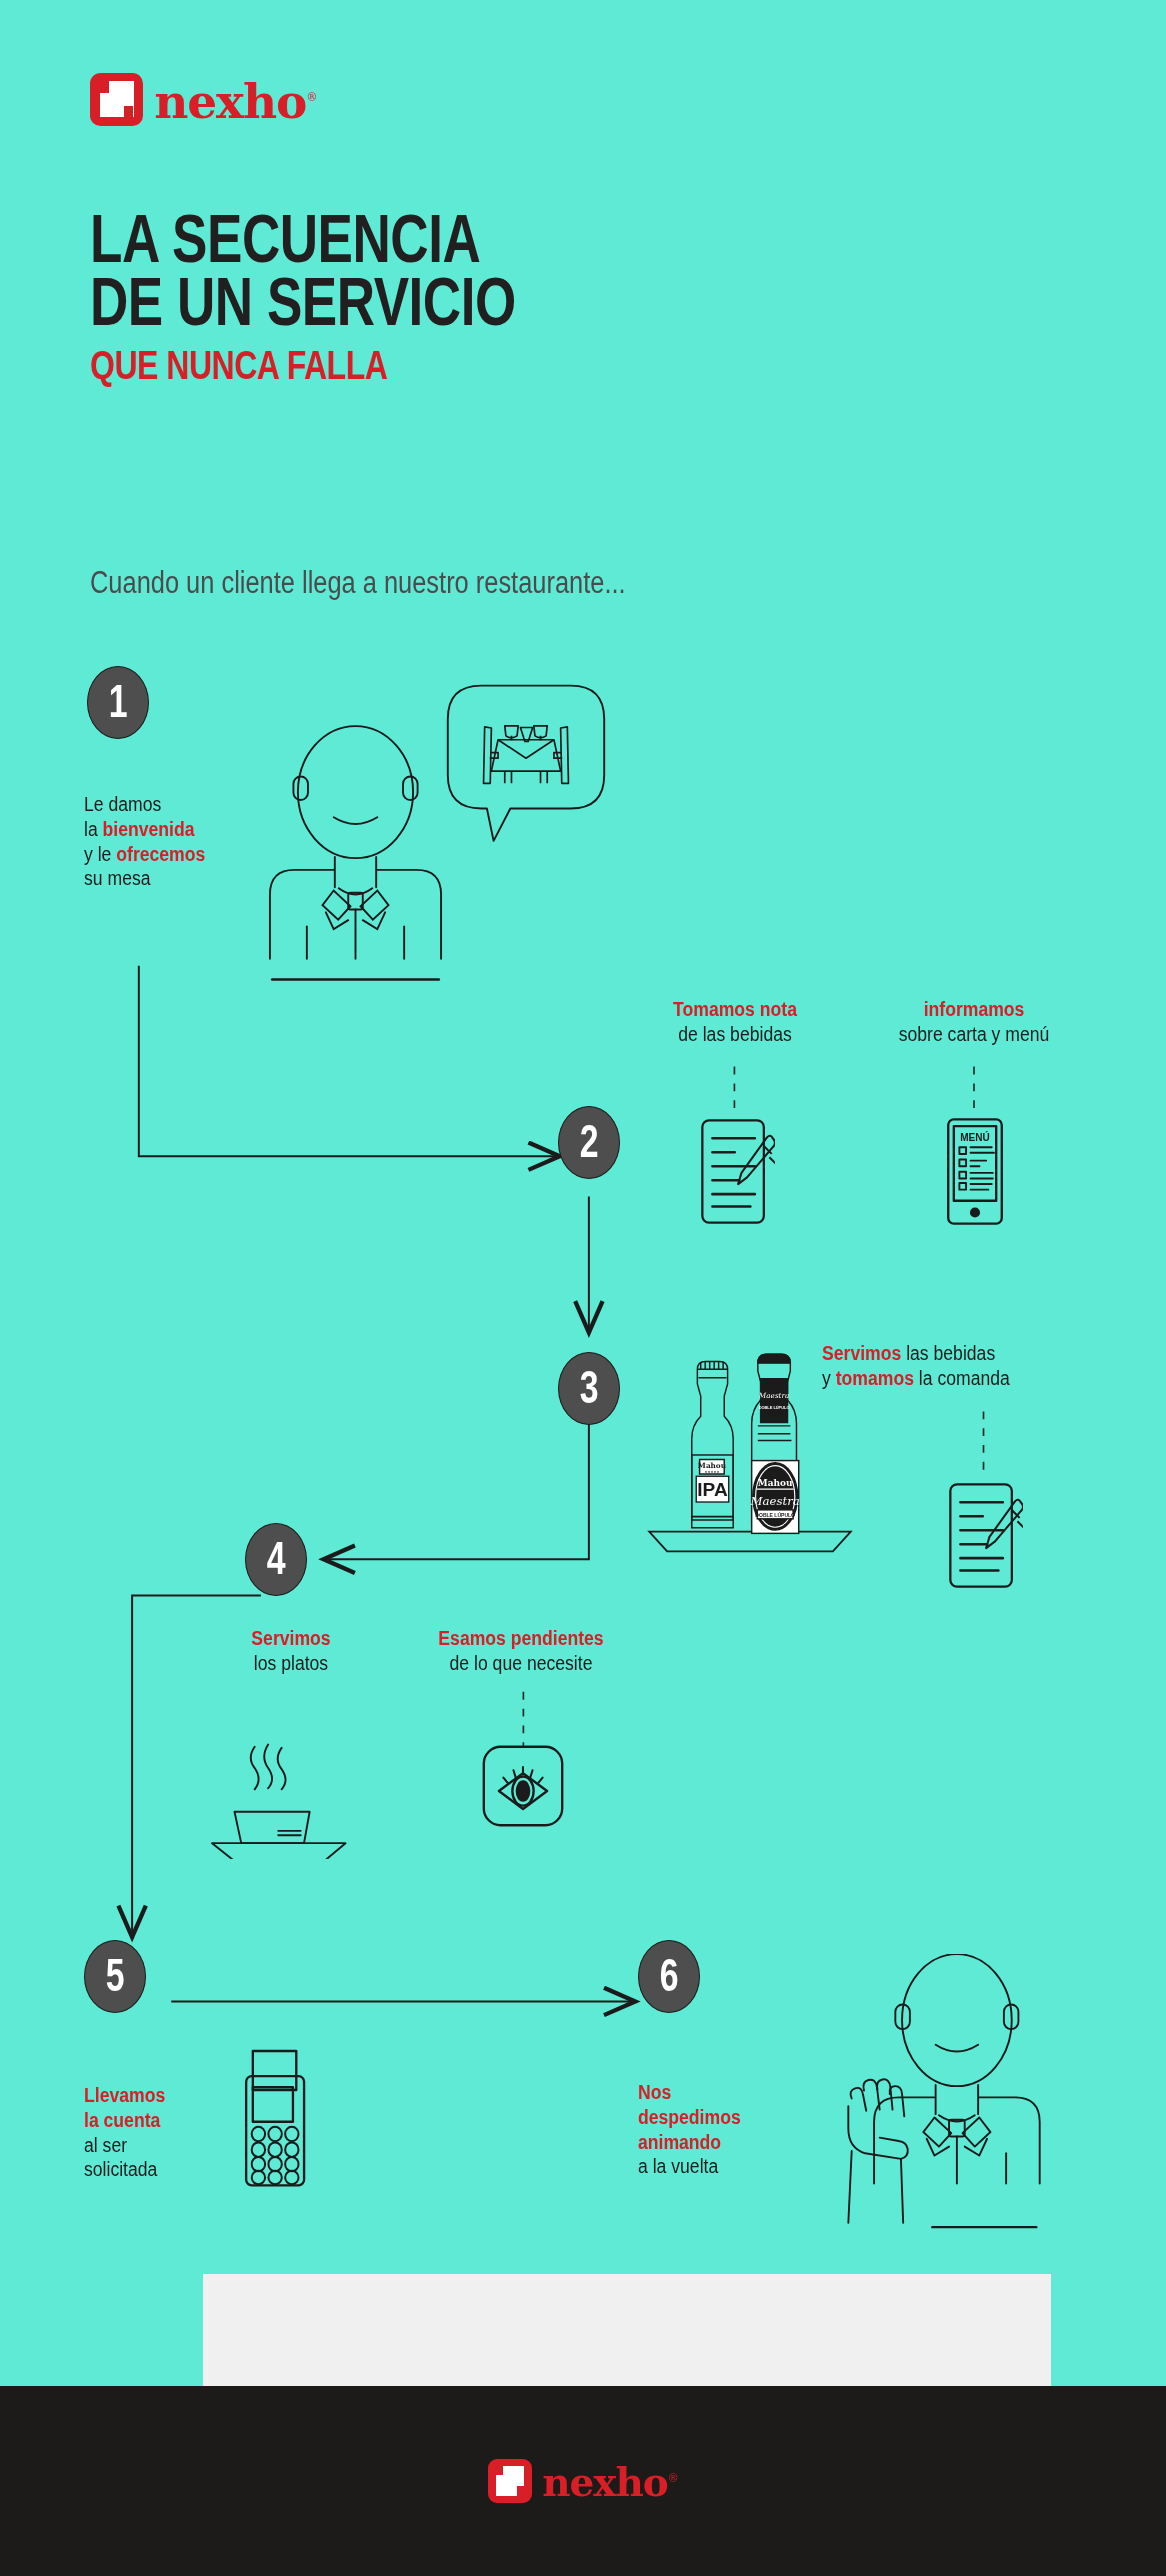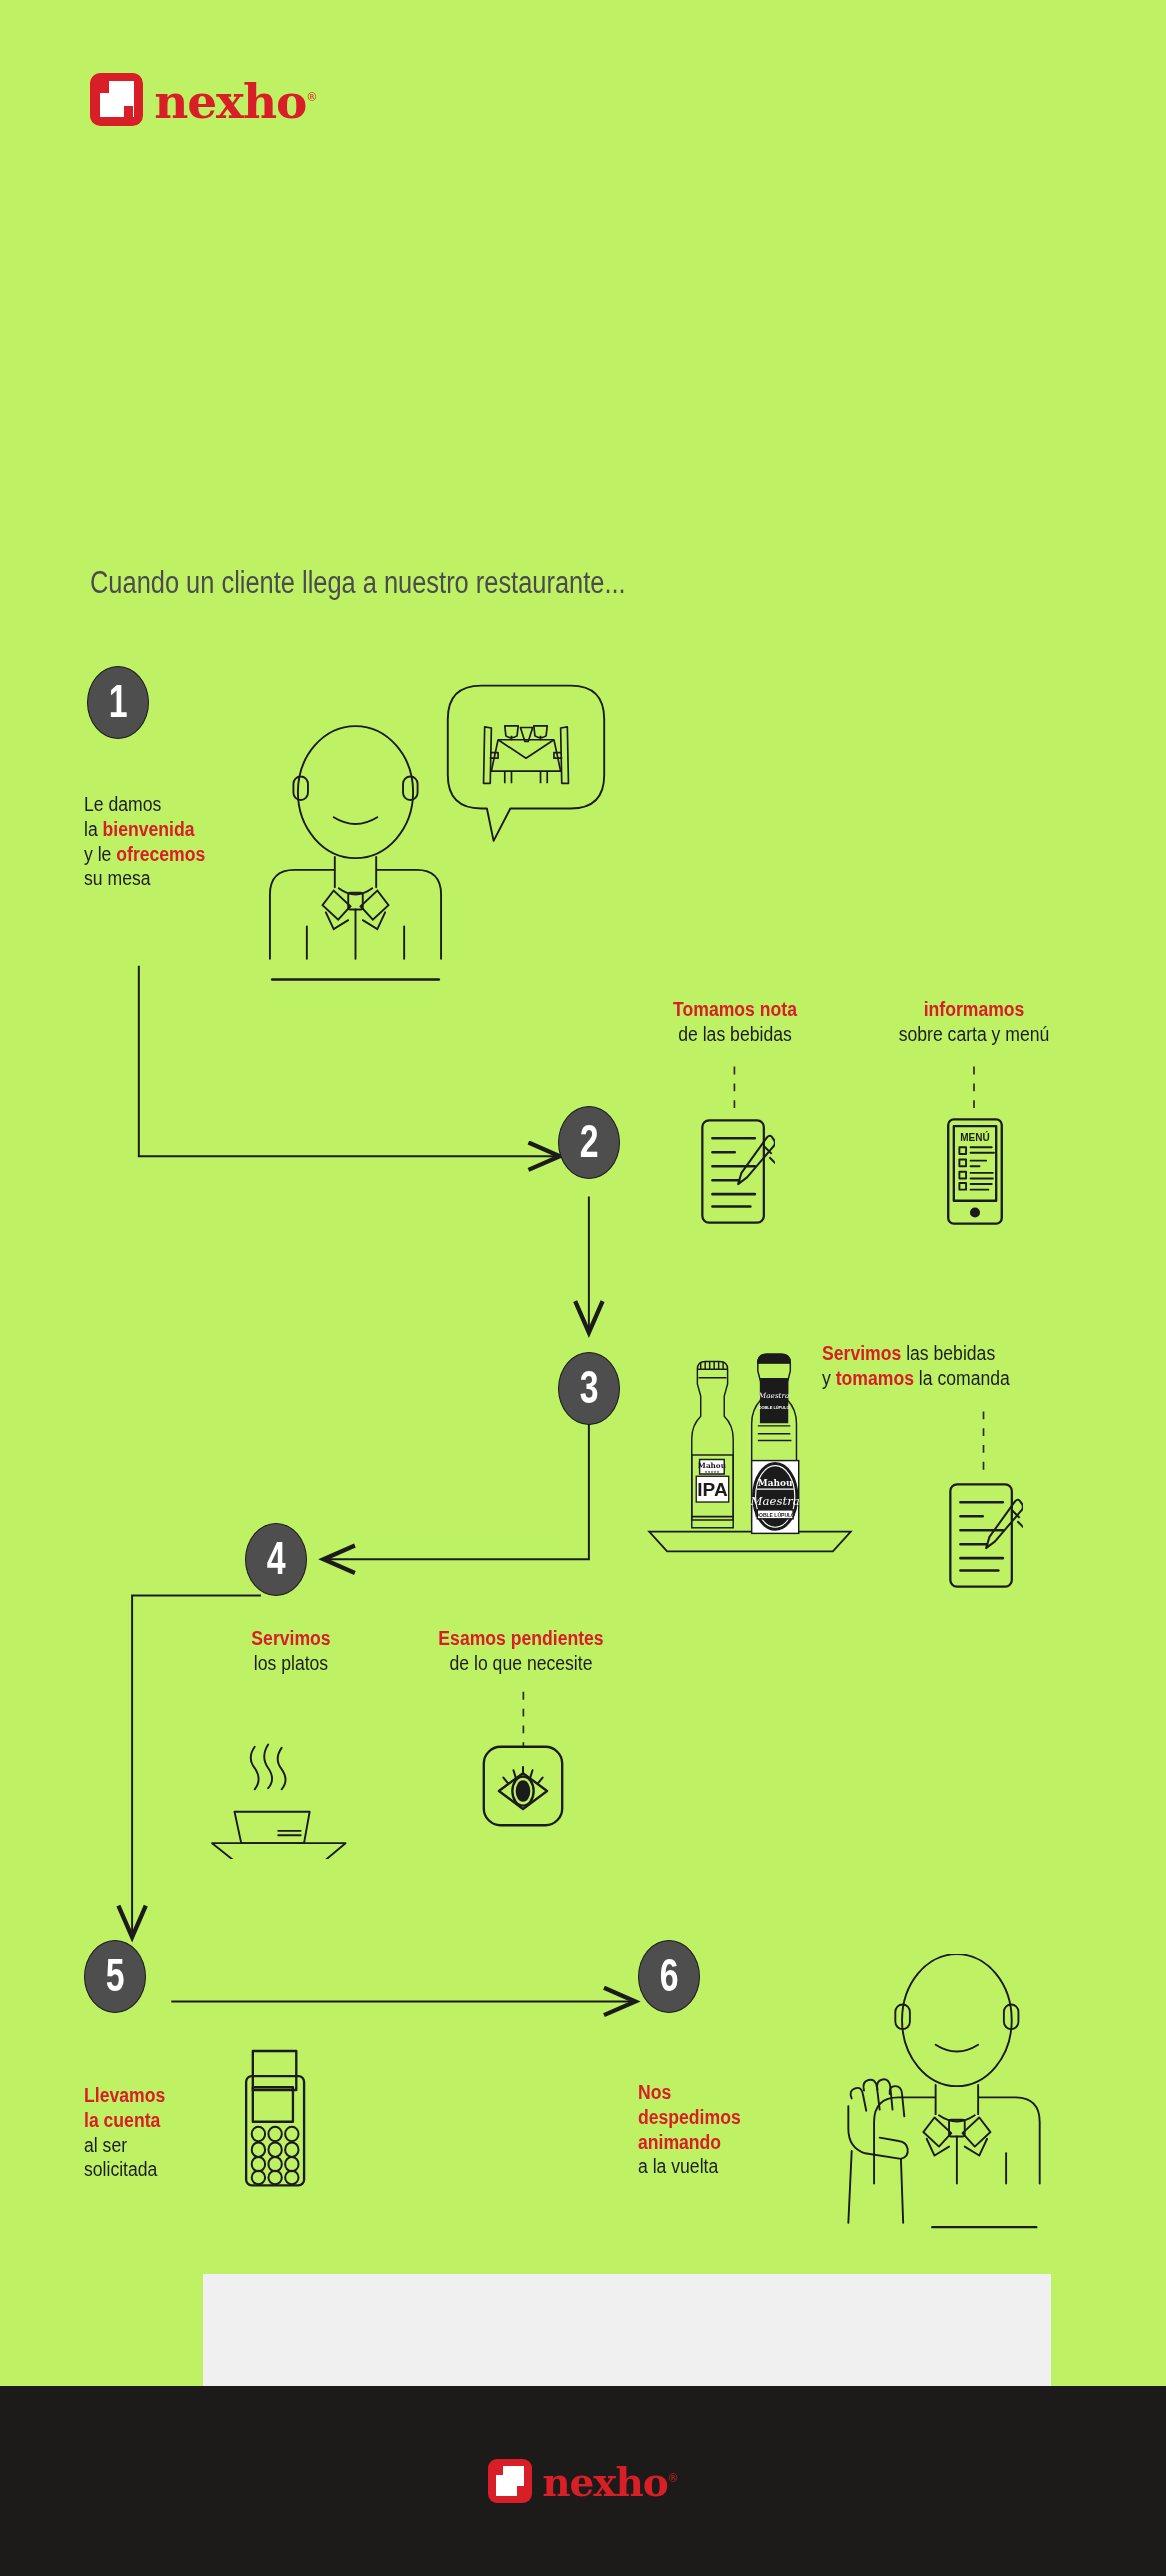--- a/index.html
+++ b/index.html
@@ -4,21 +4,21 @@
 <style>
   * { box-sizing: border-box; margin: 0; padding: 0; }
   html, body {
     background: #ffffff;
     font-family: "Liberation Sans", sans-serif;
   }
   #page {
     position: relative;
     width: 1166px;
     height: 2576px;
-    background: #bef264;
+    background: #5eead4;
     overflow: hidden;
   }
 
   
   .bottom-panel {
     position: absolute;
     left: 203px;
     top: 2274px;
     width: 848px;
     height: 112px;
@@ -164,20 +164,25 @@
 
   <div class="logo-wrap">
     <div class="logo-mark">
       <div class="inner"></div>
         <div class="notchL"></div>
         <div class="notchR"></div>
     </div>
     <div class="logo-text"><span>nexho</span><sup>®</sup></div>
   </div>
 
+  <div class="title">
+    <div class="ln">LA SECUENCIA</div>
+    <div class="ln">DE UN SERVICIO</div>
+    <div class="ln red">QUE NUNCA FALLA</div>
+  </div>
   <div class="subtitle">Cuando un cliente llega a nuestro restaurante...</div>
 
   <svg id="flow" viewBox="0 0 2083 4601">
     <defs>
       <marker id="ar" markerWidth="22" markerHeight="22" refX="18" refY="8" orient="auto">
         <path d="M2,1 L18,8 L2,15" fill="none" stroke="#1b1b1b" stroke-width="2.2"></path>
       </marker>
     </defs>
     <g fill="none" stroke="#1b1b1b" stroke-width="3.5">
 

